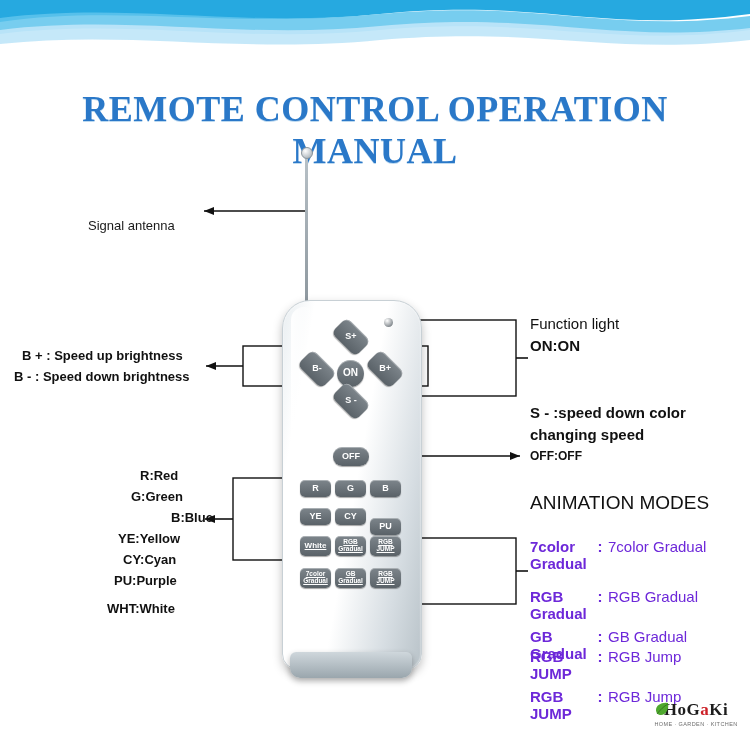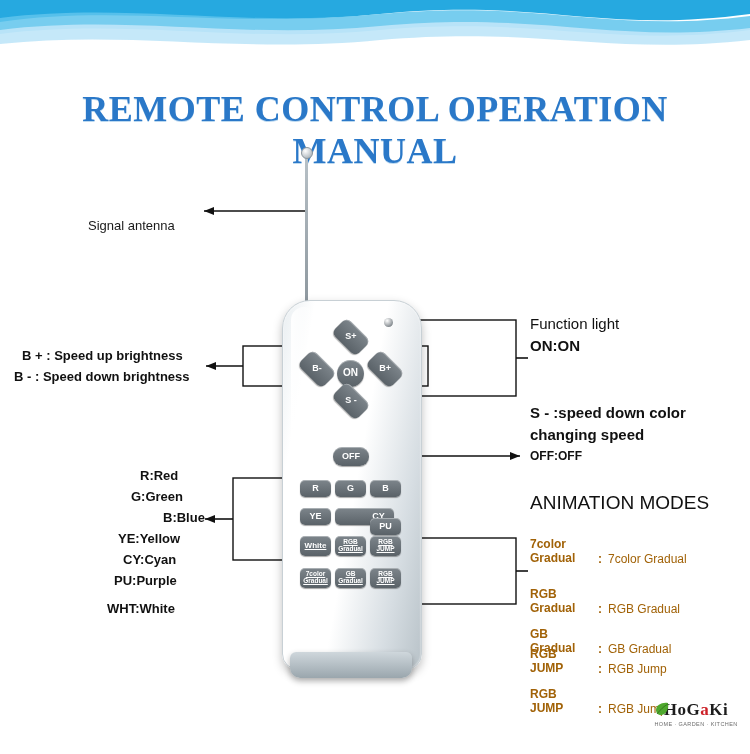--- a/index.html
+++ b/index.html
@@ -168,23 +168,23 @@
     position: absolute;
     font-size: 15px;
     color: #111;
     white-space: nowrap;
   }
   .right-item b { font-weight: bold; }
 
   .anim-row {
     position: absolute;
     display: flex;
-    align-items: flex-end;
-    font-size: 12px;
-    color: #a16207;
+    align-items: flex-start;
+    font-size: 15px;
+    color: #6d28d9;
   }
   .anim-key {
     font-weight: bold;
     width: 62px;
     line-height: 1.15;
     white-space: pre-line;
   }
   .anim-colon { width: 16px; font-weight: bold; text-align: center; }
   .anim-val { white-space: nowrap; }
 
@@ -286,21 +286,21 @@
     <div class="btn sq" style="left:53px; top:180px;">
       <span>G</span>
     </div>
     <div class="btn sq" style="left:88px; top:180px;">
       <span>B</span>
     </div>
 
     <div class="btn sq" style="left:18px; top:208px;">
       <span>YE</span>
     </div>
-    <div class="btn sq" style="left:53px; top:208px;padding-left:28px;">
+    <div class="btn sq" style="left:53px; top:208px;">
       <span>CY</span>
     </div>
     <div class="btn sq" style="left:88px; top:208px;margin-top:10px;">
       <span>PU</span>
     </div>
 
     <div class="btn sq2" style="left:18px; top:236px;">
       <span style="font-size:8px;">White</span>
     </div>
     <div class="btn sq2" style="left:53px; top:236px;">
@@ -327,21 +327,21 @@
   </div>
 
   <div class="lbl" style="left:88px; top:203px;">Signal antenna</div>
 
   <div class="lbl-b" style="left:22px; top:348px;">B + : Speed up brightness</div>
   <div class="lbl-b" style="left:14px; top:369px;">B - : Speed down brightness</div>
 
 
   <div class="lbl-b" style="left:140px; top:468px;">R:Red</div>
   <div class="lbl-b" style="left:131px; top:489px;">G:Green</div>
-  <div class="lbl-b" style="left:124px; top:510px;padding-left:39px;">B:Blue</div>
+  <div class="lbl-b" style="left:132px; top:510px;padding-left:39px;">B:Blue</div>
   <div class="lbl-b" style="left:118px; top:531px;">YE:Yellow</div>
   <div class="lbl-b" style="left:123px; top:552px;">CY:Cyan</div>
   <div class="lbl-b" style="left:114px; top:573px;">PU:Purple</div>
   <div class="lbl-b" style="left:107px; top:601px;">WHT:White</div>
 
   <div class="right-item" style="left:530px; top:315px;">Function light</div>
   <div class="right-item" style="left:530px; top:337px;">
     <b>ON:ON</b>
   </div>
   <div class="right-item" style="left:530px; top:402px; width:205px; white-space:normal; line-height:1.45;">

